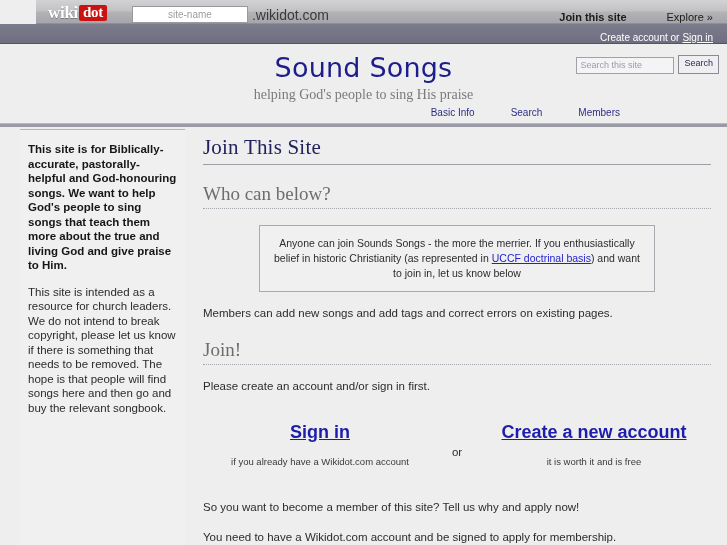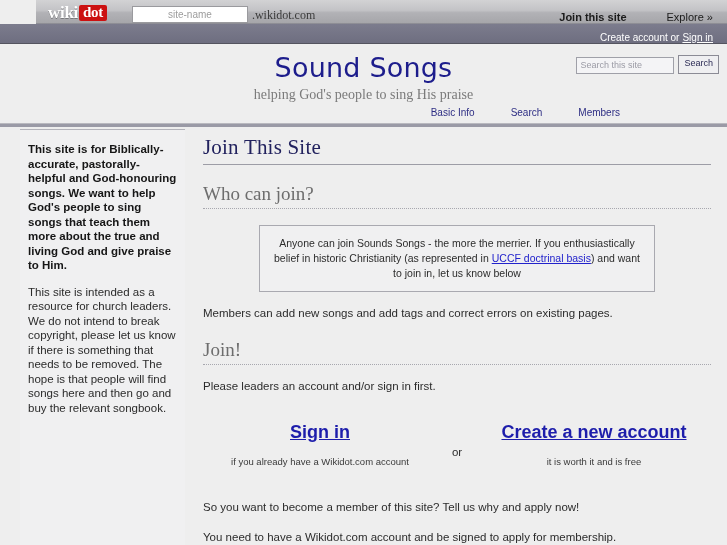--- a/index.html
+++ b/index.html
@@ -55,23 +55,22 @@
     background: #ffffff;
     border: 1px solid #9a9a9e;
     font-family: "Liberation Sans", sans-serif;
     font-size: 10px;
     color: #9d9d9d;
     text-align: center;
     line-height: 15px;
   }
   #wikidot-domain {
     margin-left: 4px;
-    font-size: 12px;
+    font-size: 14px;
     color: #3a3a3a;
-    font-family: Liberation Serif, serif;
   }
   #bar-right {
     margin-left: auto;
     display: flex;
     align-items: center;
     padding-right: 14px;
   }
   .bar-link {
     font-size: 11px;
     color: #1b1b1b;
@@ -343,31 +342,31 @@
 <div id="page-body">
 
   <div id="sidebar">
     <p class="lead">This site is for Biblically-accurate, pastorally-helpful and God-honouring songs. We want to help God's people to sing songs that teach them more about the true and living God and give praise to Him.</p>
     <p>This site is intended as a resource for church leaders. We do not intend to break copyright, please let us know if there is something that needs to be removed. The hope is that people will find songs here and then go and buy the relevant songbook.</p>
   </div>
 
   <div id="content">
     <h1 id="page-title">Join This Site</h1>
 
-    <h2 class="section-head">Who can join?</h2>
+    <h2 class="section-head">Who can below?</h2>
 
     <div id="info-box">
       <span>Anyone can join Sounds Songs - the more the merrier. If you enthusiastically belief in historic Christianity (as represented in </span><a>UCCF doctrinal basis</a><span>) and want to join in, let us know below</span>
     </div>
 
     <p class="body-text">Members can add new songs and add tags and correct errors on existing pages.</p>
 
     <h2 class="section-head">Join!</h2>
 
-    <p class="body-text">Please leaders an account and/or sign in first.</p>
+    <p class="body-text">Please create an account and/or sign in first.</p>
 
     <div id="auth-row">
       <div class="auth-col">
         <a class="auth-link">Sign in</a>
         <div class="auth-caption">if you already have a Wikidot.com account</div>
       </div>
       <div id="auth-or">or</div>
       <div class="auth-col">
         <a class="auth-link">Create a new account</a>
         <div class="auth-caption">it is worth it and is free</div>

